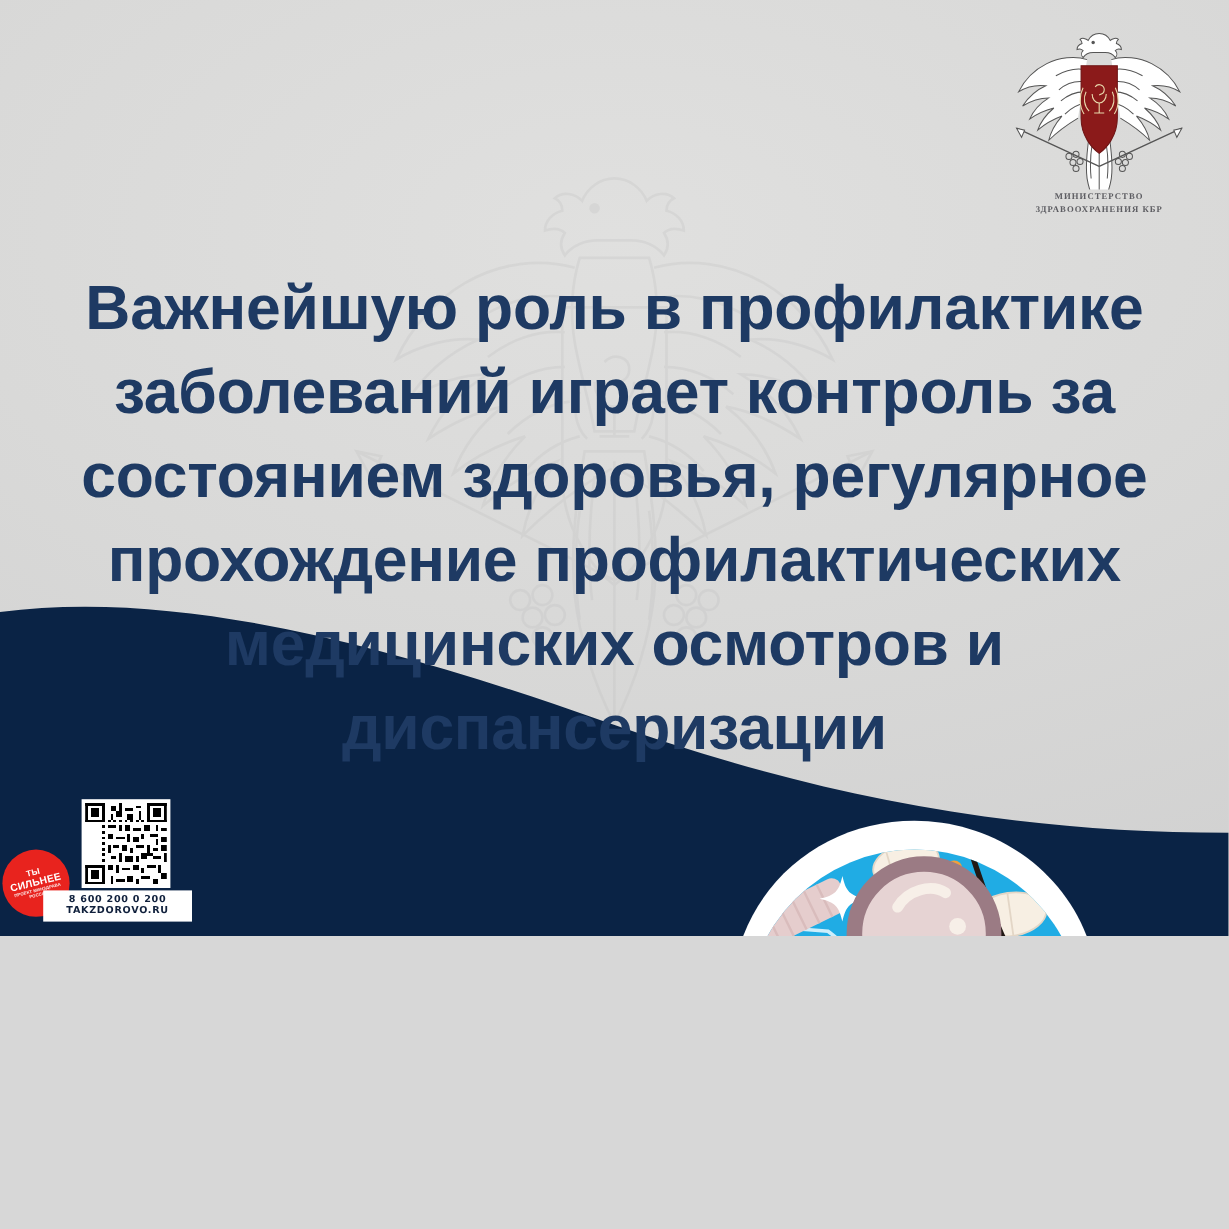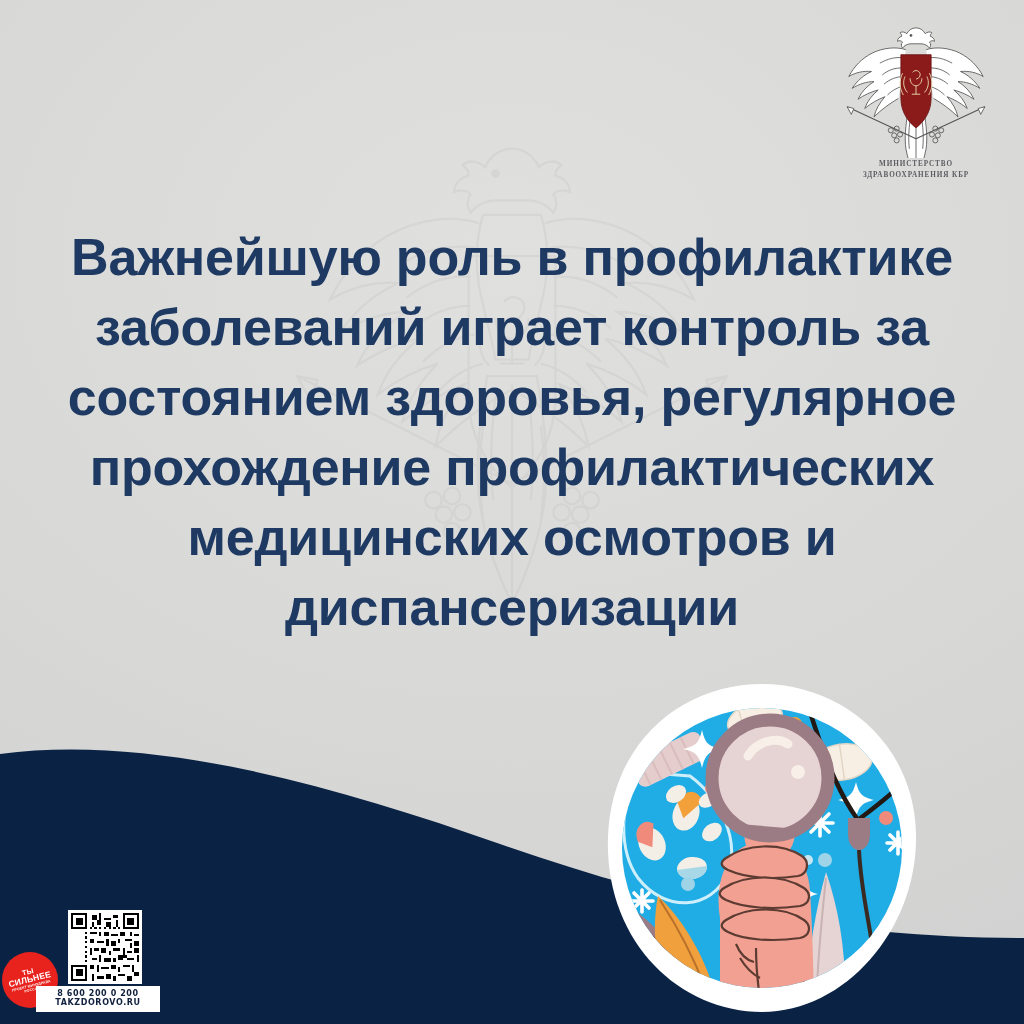--- a/index.html
+++ b/index.html
@@ -6,21 +6,21 @@
   html,body { width:1024px; height:1024px; overflow:hidden; }
   body {
     font-family:"Liberation Sans", sans-serif;
     background:#d7d7d7;
     position:relative;
   }
 
   
   #poster {
     position:absolute; inset:0;
-    width:1024px; height:1024px;
+    width:1024px; height:780px;
     background:
       radial-gradient(120% 90% at 50% 25%, #e0e0df 0%, #d9d9d8 45%, #cfcfcf 100%);
     overflow:hidden;
   }
 
   
   .watermark {
     position:absolute;
     left:50%; top:95px;
     transform:translateX(-50%);

